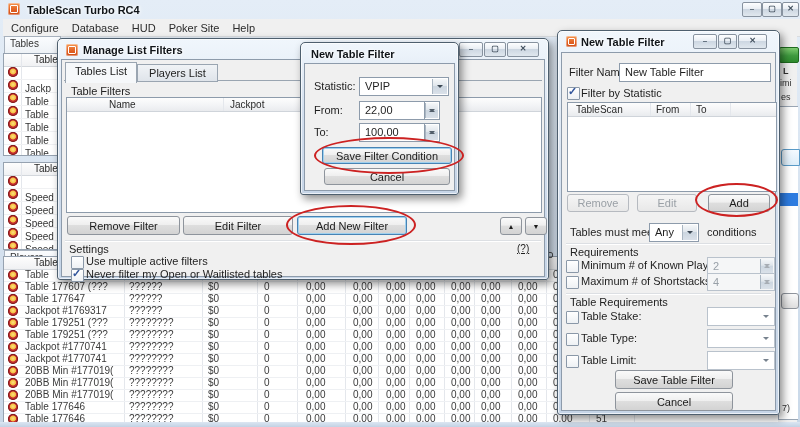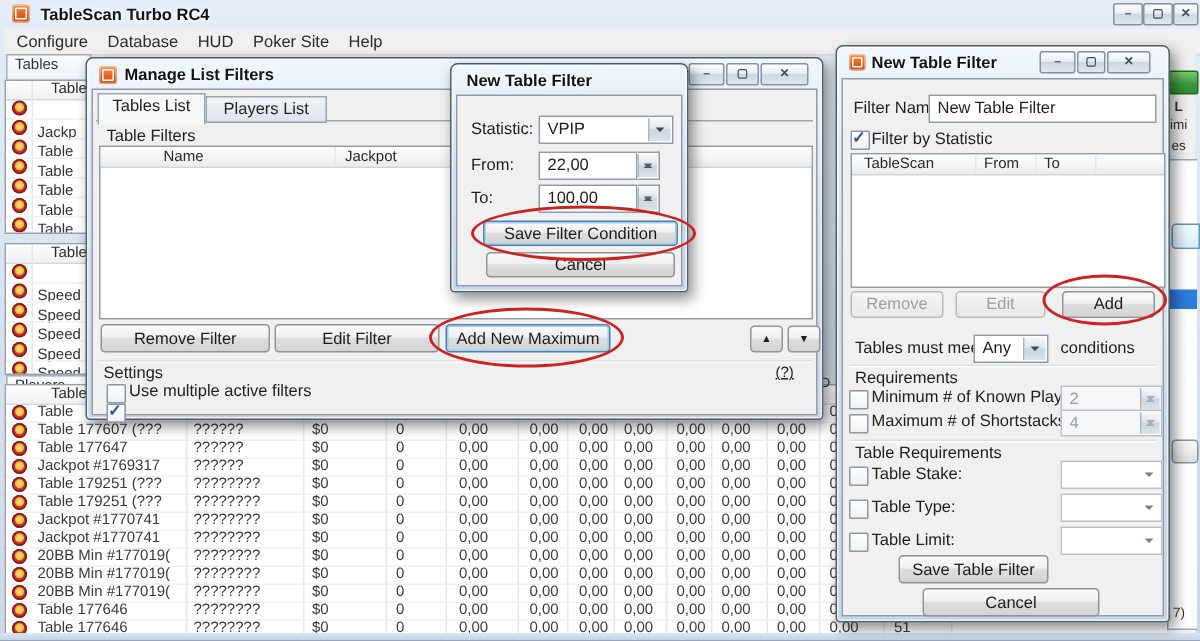--- a/index.html
+++ b/index.html
@@ -442,29 +442,30 @@
       <span class="group-label" style="left:9px;top:25px;">Table Filters</span>
       <div class="listbox" style="left:4px;top:37px;width:474px;height:114px;">
         <div class="lhead">
           <span style="left:42px;">Name</span>
           <span style="left:163px;">Jackpot</span>
           <div class="vline" style="left:156px;top:0;height:13px;"></div>
         </div>
       </div>
       <button class="btn" style="left:121px;top:156px;width:110px;height:19px;">Edit Filter</button>
       <button class="btn" style="left:5px;top:156px;width:113px;height:19px;">Remove Filter</button>
-      <button class="btn focus" style="left:235px;top:156px;width:110px;height:19px;">Add New Maximum</button>
+      <button class="btn focus" style="left:235px;top:156px;width:110px;height:19px;">Add New Filter</button>
       <button class="btn" style="left:438px;top:157px;width:22px;height:18px;font-size:7px;">▲</button>
       <button class="btn" style="left:463px;top:157px;width:22px;height:18px;font-size:7px;">▼</button>
       <div class="sep" style="left:3px;top:180px;width:476px;"></div>
       <span class="group-label" style="left:7px;top:183px;">Settings</span>
       <span class="lbl link" style="left:455px;top:183px;position:absolute;">(?)</span>
       <span class="cb" style="left:9px;top:196px;"></span>
       <span class="lbl" style="left:24px;top:195px;">Use multiple active filters</span>
       <span class="cb checked" style="left:9px;top:209px;"></span>
+      <span class="lbl" style="left:24px;top:208px;">Never filter my Open or Waitlisted tables</span>
     </div>
   </div>
 
   <div class="win" id="cond-win">
     <span class="win-title" style="left:10px;top:5px;">New Table Filter</span>
     <div class="win-body" style="left:3px;top:20px;width:149px;height:126px;">
       <span class="lbl" style="left:9px;top:16px;">Statistic:</span>
       <div class="field" style="left:54px;top:13px;width:88px;height:17px;text-decoration:underline;">
         <span class="txt">VPIP</span>
         <span class="arrowbtn"></span>
@@ -538,21 +539,21 @@
       <span class="group-label" style="left:8px;top:243px;">Table Requirements</span>
       <span class="cb" style="left:4px;top:258px;"></span>
       <span class="lbl" style="left:19px;top:257px;">Table Stake:</span>
       <div class="field flatarrow" style="left:145px;top:254px;width:66px;height:17px;border-color:#b9c2cc;"></div>
       <span class="cb" style="left:4px;top:280px;"></span>
       <span class="lbl" style="left:19px;top:279px;">Table Type:</span>
       <div class="field flatarrow" style="left:145px;top:276px;width:66px;height:17px;border-color:#b9c2cc;"></div>
       <span class="cb" style="left:4px;top:302px;"></span>
       <span class="lbl" style="left:19px;top:301px;">Table Limit:</span>
       <div class="field flatarrow" style="left:145px;top:298px;width:66px;height:17px;border-color:#b9c2cc;"></div>
-      <button class="btn" style="left:37px;top:317px;width:100px;height:19px;text-align:center;">Save Table Filter</button>
+      <button class="btn" style="left:53px;top:317px;width:118px;height:19px;text-align:center;">Save Table Filter</button>
       <button class="btn" style="left:53px;top:339px;width:118px;height:19px;">Cancel</button>
     </div>
   </div>
 
   <div class="ellipse" style="left: 314px; top: 137px; width: 146px; height: 33px; border-color: rgb(204, 34, 34);"></div>
   <div class="ellipse" style="left: 286px; top: 205px; width: 126px; height: 36px; border-color: rgb(204, 34, 34);"></div>
   <div class="ellipse" style="left: 695px; top: 183px; width: 79px; height: 30px; border-color: rgb(204, 34, 34);"></div>
 
   <div id="bottom-frame"></div>
 </div>

